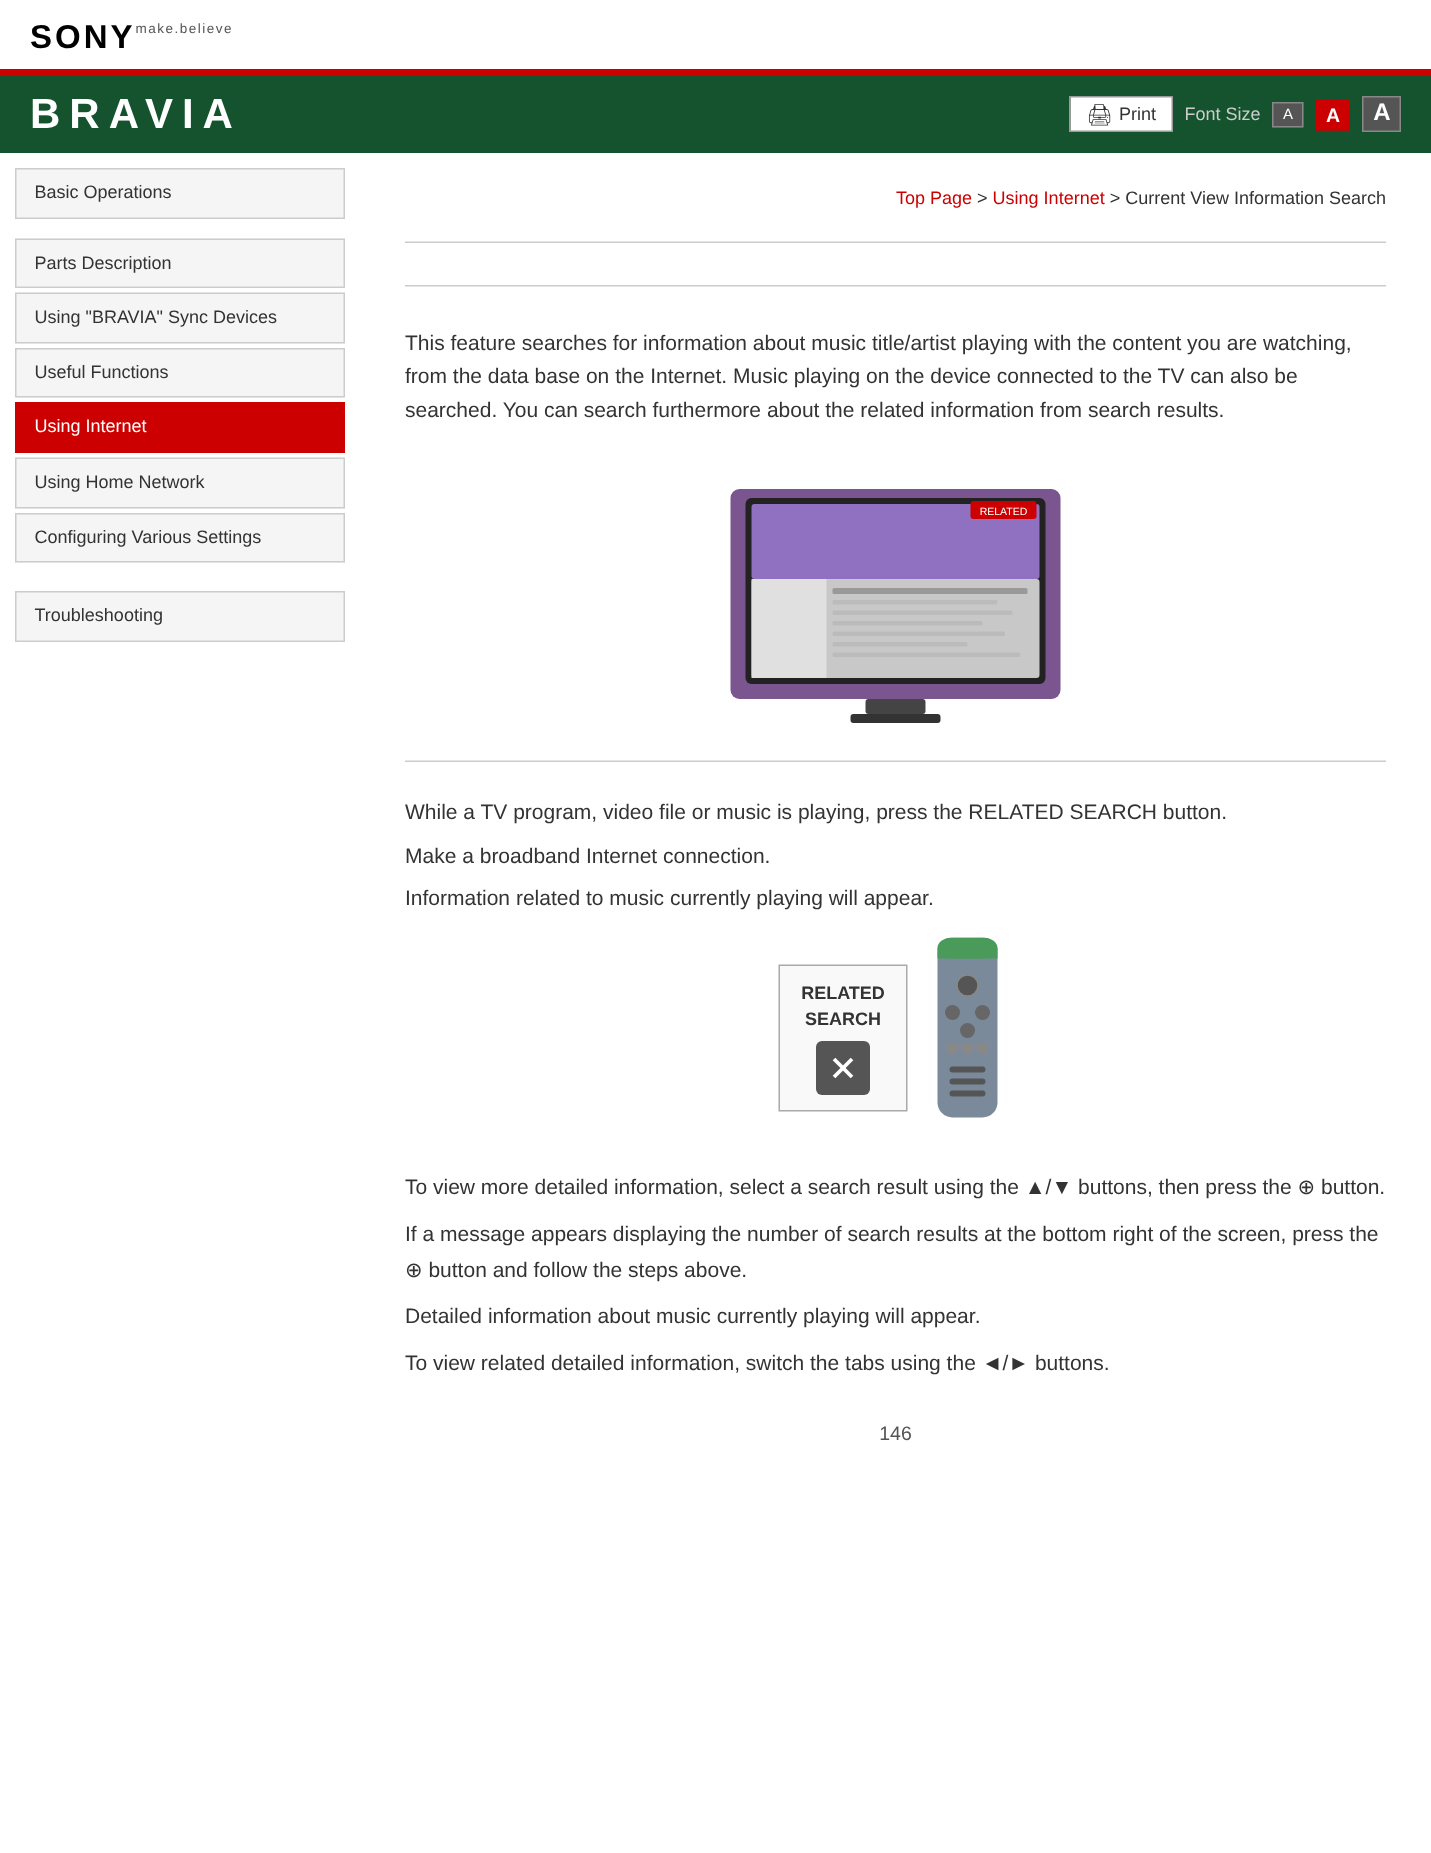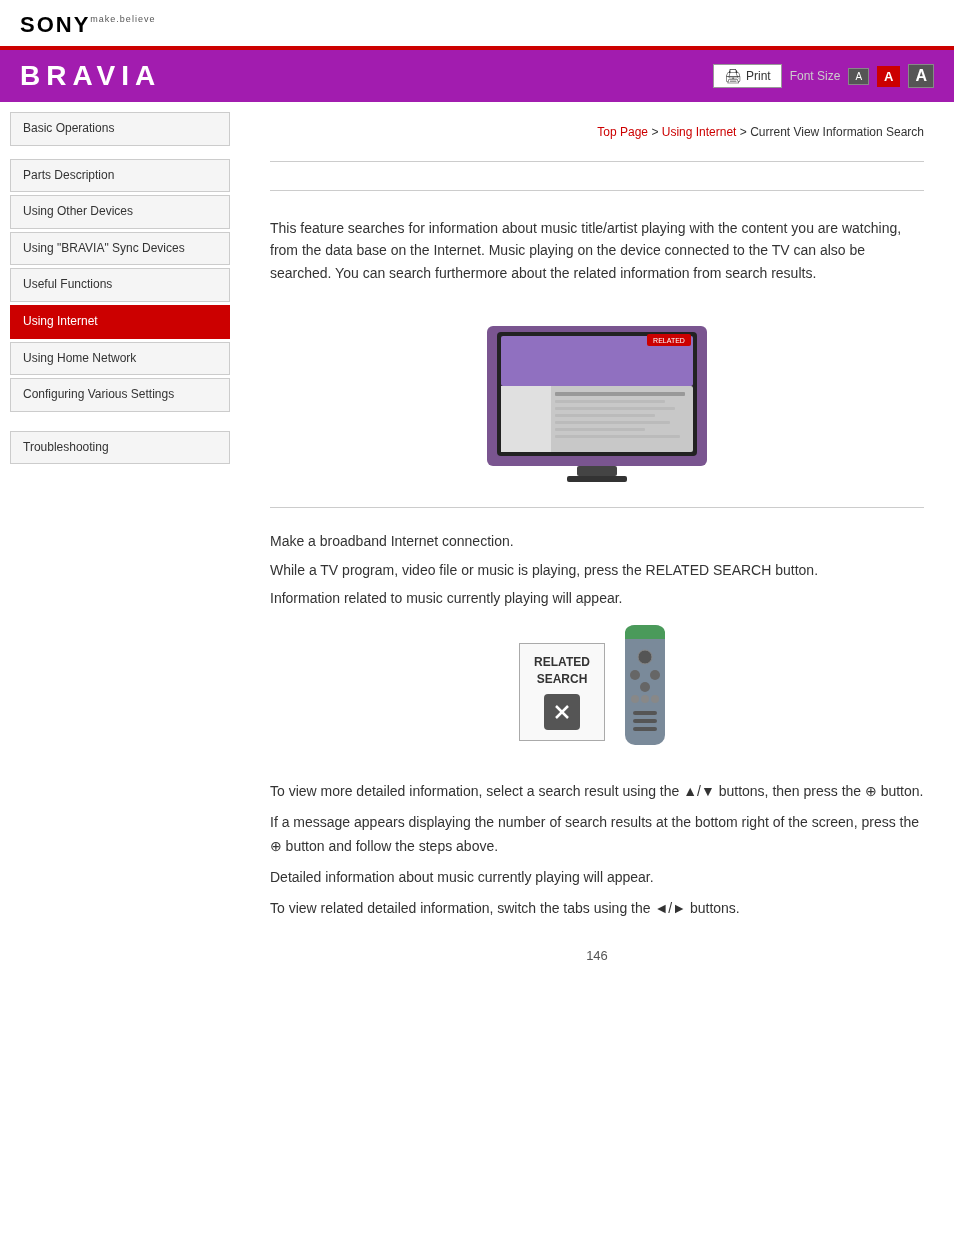--- a/index.html
+++ b/index.html
@@ -3,21 +3,21 @@
   <meta charset="utf-8">
   <style>
     * { box-sizing: border-box; margin: 0; padding: 0; }
     body { font-family: Arial, sans-serif; font-size: 14px; color: #333; background: #fff; width: 954px; }
     .sony-logo { display: flex; flex-direction: row; align-items: flex-start; }
     .sony-text { font-size: 22px; font-weight: bold; letter-spacing: 2px; color: #000; line-height: 1; }
     .sony-tagline { font-size: 9px; color: #555; letter-spacing: 1px; }
 
     
     .bravia-banner {
-      background: #a21caf;
+      background: #14532d;
       color: #fff;
       display: flex;
       align-items: center;
       justify-content: space-between;
       padding: 10px 20px;
       margin: 0;
       border-top: 4px solid #c00;
     }
     .bravia-title {
       font-size: 28px;
@@ -161,21 +161,20 @@
     <button class="font-btn font-btn-lg">A</button>
   </div>
 </div>
 
 <div class="main-layout">
 
   <div class="sidebar">
     <div class="sidebar-item">Basic Operations</div>
     <div style="height:10px;"></div>
     <div class="sidebar-item">Parts Description</div>
-    <div class="sidebar-item">Using Other Devices</div>
     <div class="sidebar-item">Using "BRAVIA" Sync Devices</div>
     <div class="sidebar-item">Useful Functions</div>
     <div class="sidebar-item active">Using Internet</div>
     <div class="sidebar-item">Using Home Network</div>
     <div class="sidebar-item">Configuring Various Settings</div>
     <div style="height:16px;"></div>
     <div class="sidebar-item">Troubleshooting</div>
   </div>
 
   <div class="content">
@@ -223,22 +222,22 @@
 
           <rect x="170" y="16" width="44" height="12" rx="2" fill="#cc0000"></rect>
           <text x="192" y="25" font-size="7" fill="white" text-anchor="middle">RELATED</text>
         </svg>
       </div>
     </div>
 
     <hr class="divider">
 
     <div class="steps-section" style="padding-top: 12px;">
+      <p class="step-item">While a TV program, video file or music is playing, press the RELATED SEARCH button.</p>
       <p class="step-item">Make a broadband Internet connection.</p>
-      <p class="step-item">While a TV program, video file or music is playing, press the RELATED SEARCH button.</p>
       <p class="step-item">Information related to music currently playing will appear.</p>
     </div>
 
     <div class="remote-image-container">
       <div class="remote-box">
 
         <div class="related-search-button" style="min-width:80px;">
           <div style="font-size:12px; font-weight:bold; line-height:1.4;">RELATED<br>SEARCH</div>
           <div class="related-search-icon">
 

